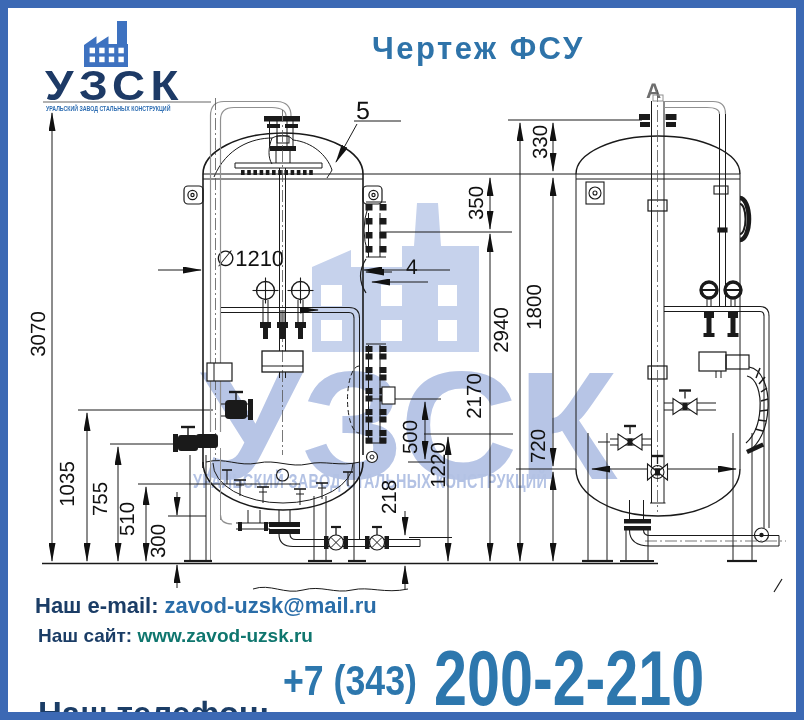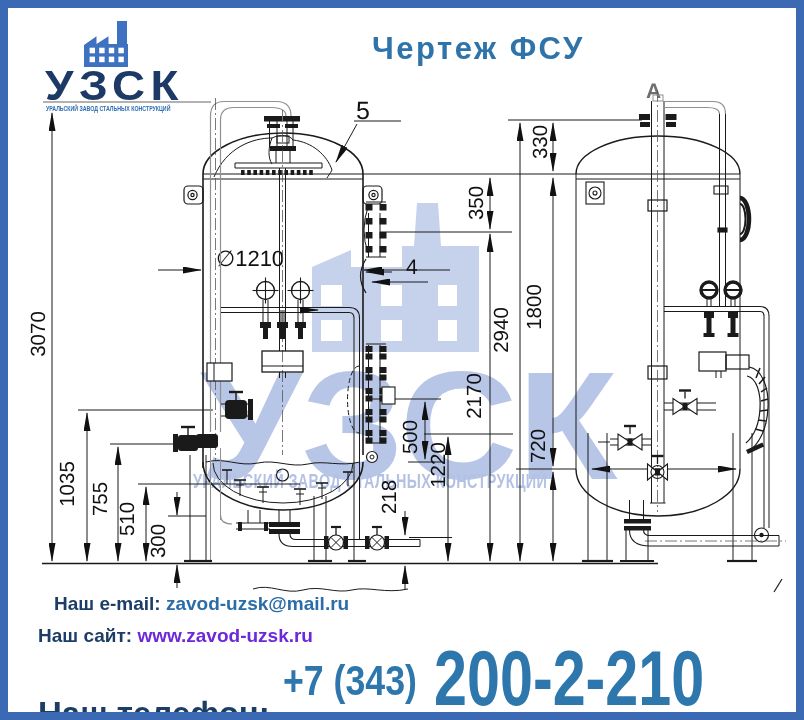--- a/index.html
+++ b/index.html
@@ -7,24 +7,24 @@
   .frame{position:absolute;left:0;top:0;width:804px;height:720px;border:8px solid #3c69b4;box-sizing:border-box;z-index:10;pointer-events:none;}
   .title{position:absolute;left:356px;top:31px;font-size:31px;font-weight:bold;color:#2e73a9;z-index:6;letter-spacing:2.5px;white-space:nowrap;margin-left:16px;}
   
   .wm{position:absolute;z-index:1;color:#b6c5e4;}
   .wmtxt{left:200px;top:349px;font-size:154px;font-weight:bold;letter-spacing:0;line-height:1;transform:scaleX(1.06);transform-origin:left top;color:#b7c5e6;}
   .wmsub{left:193px;top:470px;font-size:20px;font-weight:bold;letter-spacing:0.5px;color:#b3c2e4;white-space:nowrap;transform:scaleX(.72);transform-origin:left top;}
   
   .logoTxt{position:absolute;left:45px;top:65px;font-size:42px;font-weight:bold;color:#1d3a66;z-index:6;line-height:1;letter-spacing:5px;transform:scaleX(1.09);transform-origin:left top;}
   .logoSub{position:absolute;left:46px;top:104.5px;font-size:7px;font-weight:bold;color:#2d6db2;z-index:6;white-space:nowrap;transform:scaleX(.75);transform-origin:left top;}
   
-  .l1{position:absolute;left:54px;top:593px;font-size:19px;font-weight:bold;color:#1b3d66;z-index:6;}
+  .l1{position:absolute;left:35px;top:593px;font-size:22px;font-weight:bold;color:#1b3d66;z-index:6;}
   .l1 span{color:#2a6da8;}
   .l2{position:absolute;left:38px;top:625px;font-size:19px;font-weight:bold;color:#1b3d66;z-index:6;}
-  .l2 span{color:#6d28d9;}
+  .l2 span{color:#0f766e;}
   .l3{position:absolute;left:38px;top:695px;font-size:33px;font-weight:bold;color:#1b3d66;z-index:6;text-align:right;}
   .ph1{position:absolute;left:283px;top:657px;font-size:42px;font-weight:bold;color:#2d77ad;z-index:6;transform:scaleX(.85);transform-origin:left top;}
   .ph2{position:absolute;left:434px;top:633px;font-size:78px;font-weight:bold;color:#2d77ad;z-index:6;transform:scaleX(.76);transform-origin:left top;letter-spacing:0;}
   svg{position:absolute;left:0;top:0;z-index:4;}
   svg text{text-rendering:geometricPrecision;-webkit-font-smoothing:antialiased;}
   svg.wmsvg{z-index:1;}
 </style>
 </head>
 <body>
 <div class="frame"></div>

